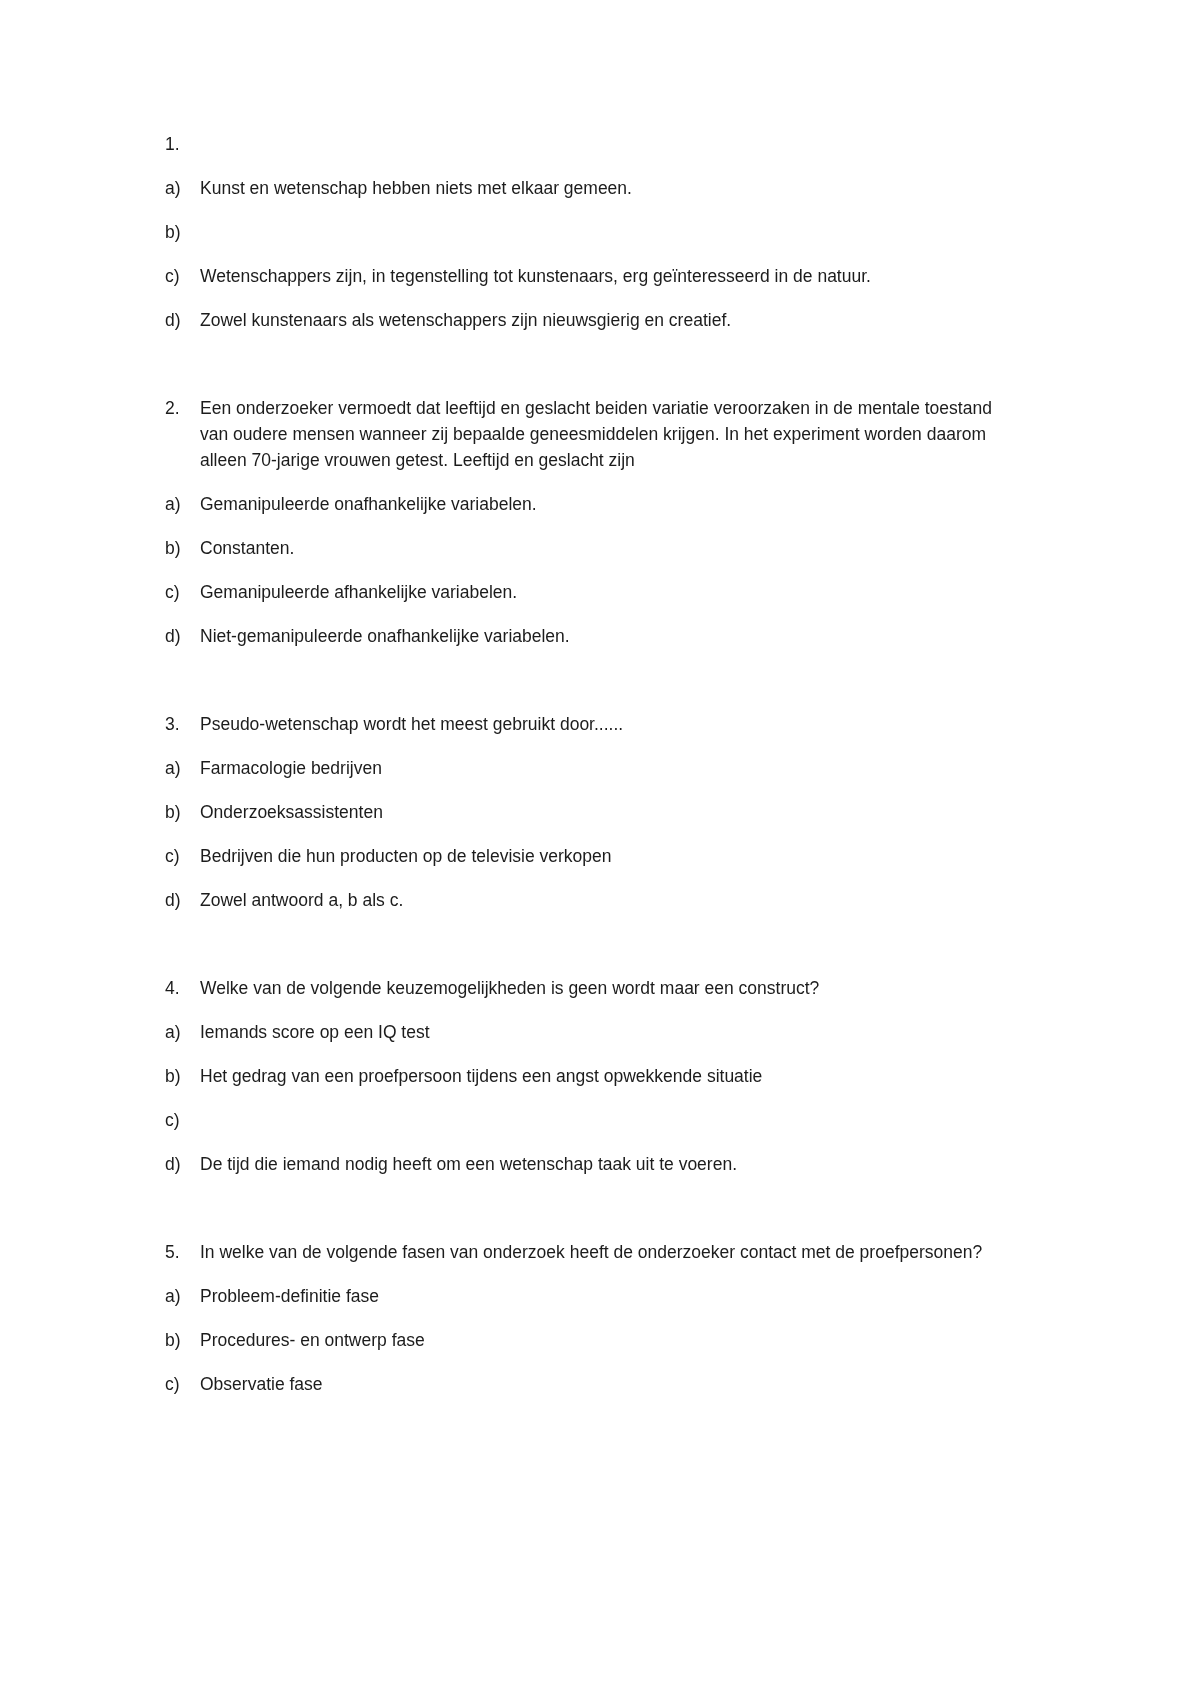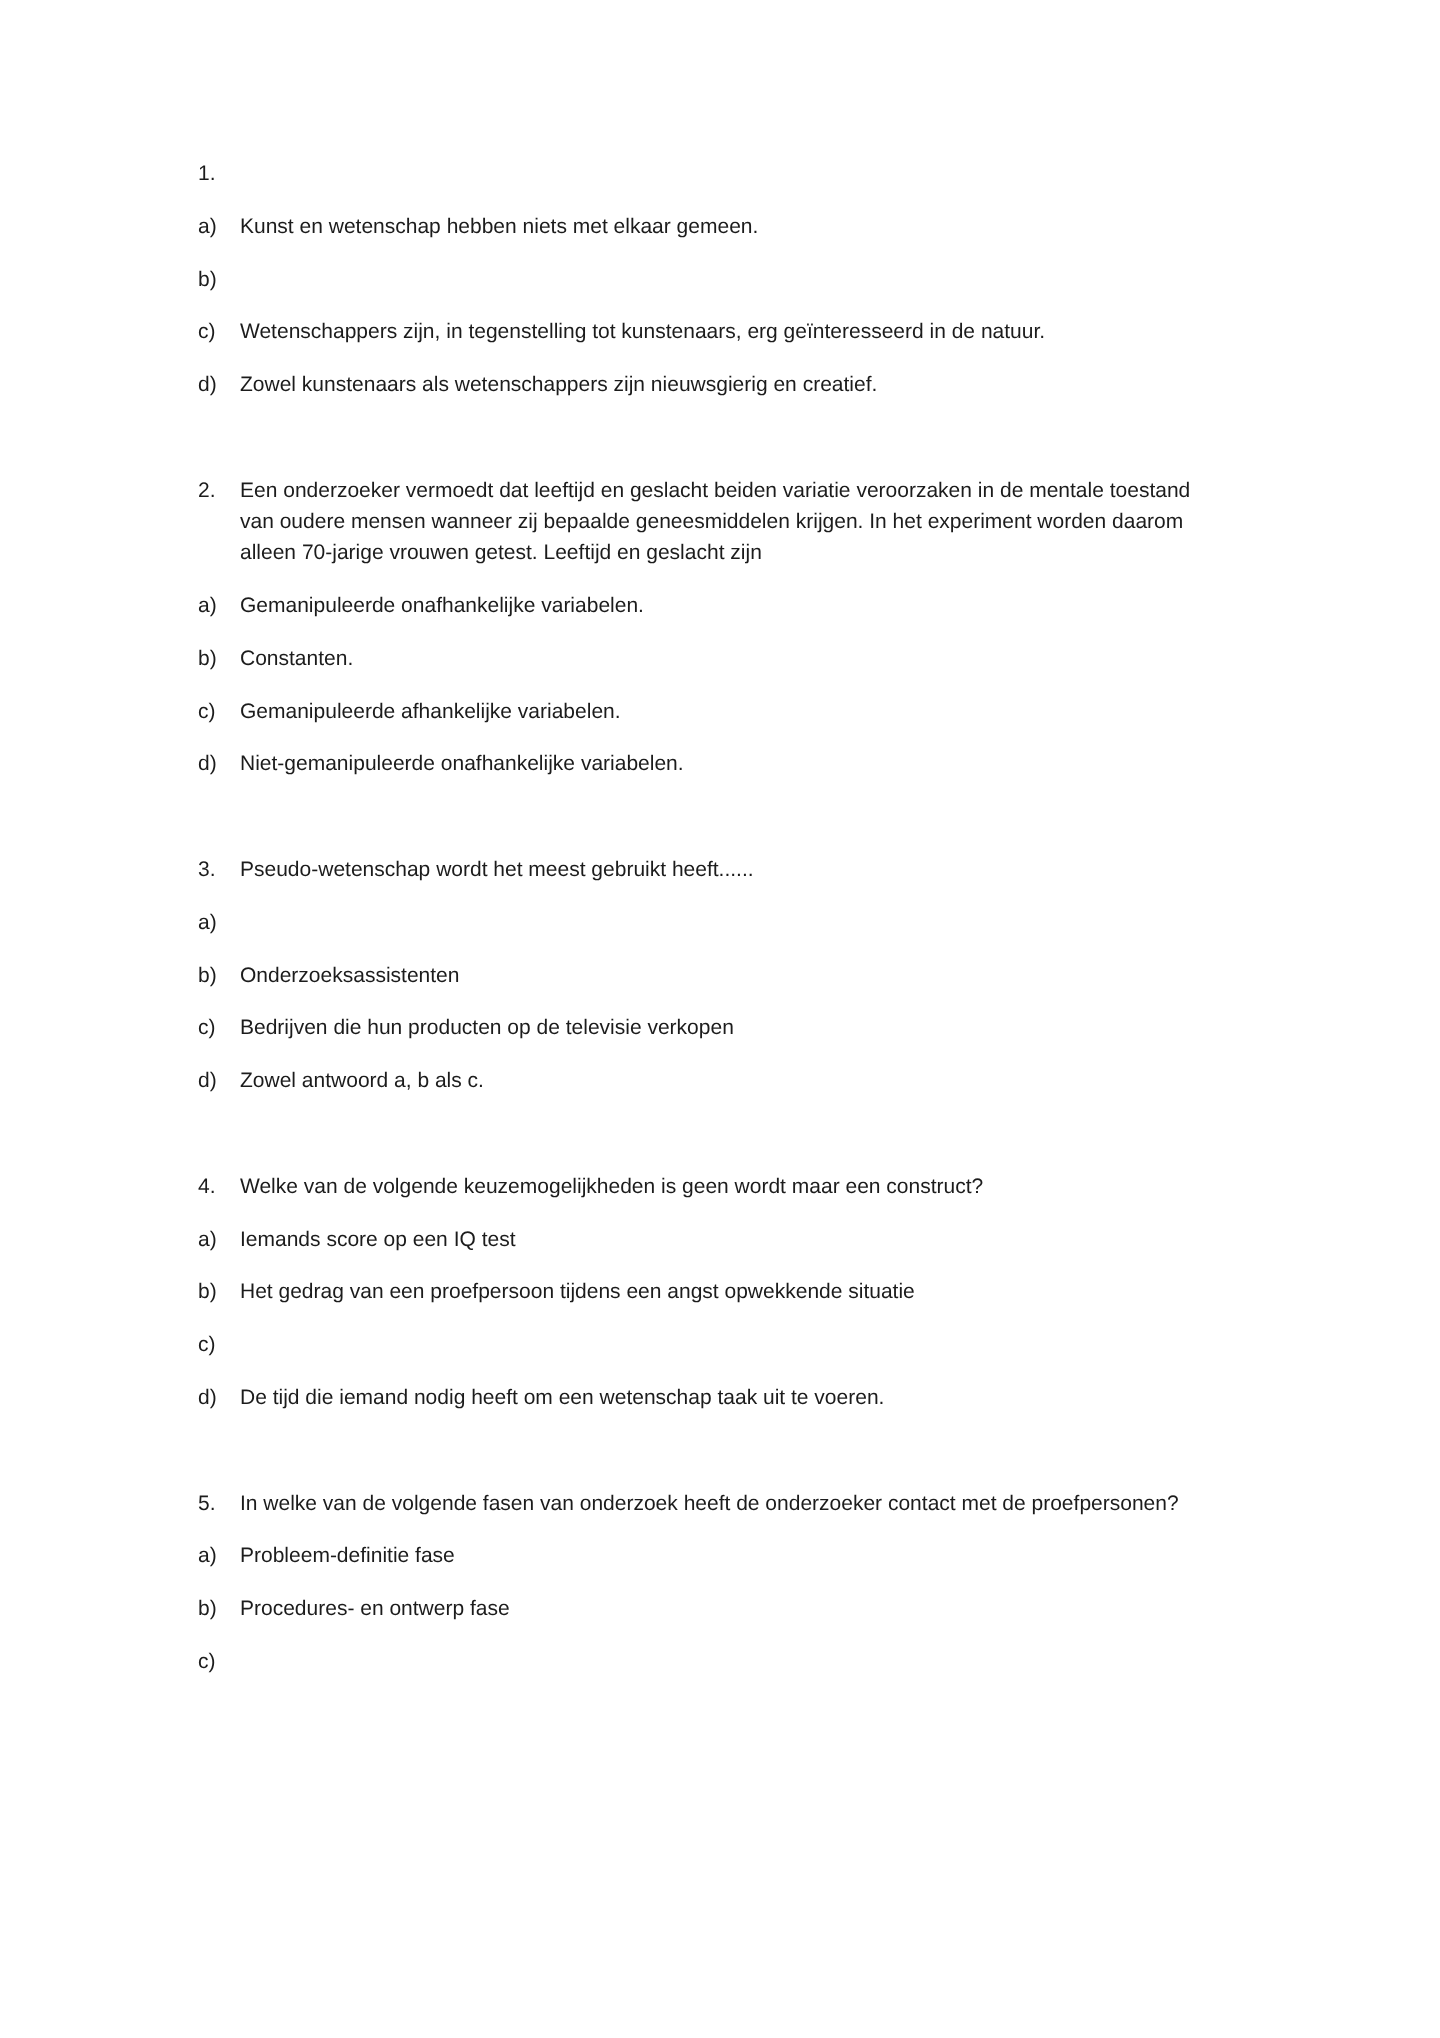--- a/index.html
+++ b/index.html
@@ -87,24 +87,25 @@
         <span class="marker">d)</span>
         <span class="text">Niet-gemanipuleerde onafhankelijke variabelen.</span>
       </div>
     </div>
 
     <div class="block-gap"></div>
 
     <div>
       <div class="para">
         <span class="marker">3.</span>
-        <span class="text">Pseudo-wetenschap wordt het meest gebruikt heeft......</span>
+        <span class="text">Pseudo-wetenschap wordt het meest gebruikt door......</span>
       </div>
       <div class="para">
         <span class="marker">a)</span>
+        <span class="text">Farmacologie bedrijven</span>
       </div>
       <div class="para">
         <span class="marker">b)</span>
         <span class="text">Onderzoeksassistenten</span>
       </div>
       <div class="para">
         <span class="marker">c)</span>
         <span class="text">Bedrijven die hun producten op de televisie verkopen</span>
       </div>
       <div class="para">
@@ -147,17 +148,18 @@
       <div class="para">
         <span class="marker">a)</span>
         <span class="text">Probleem-definitie fase</span>
       </div>
       <div class="para">
         <span class="marker">b)</span>
         <span class="text">Procedures- en ontwerp fase</span>
       </div>
       <div class="para">
         <span class="marker">c)</span>
+        <span class="text">Observatie fase</span>
       </div>
     </div>
 
   </div>
 </div>
 
 </body></html>

